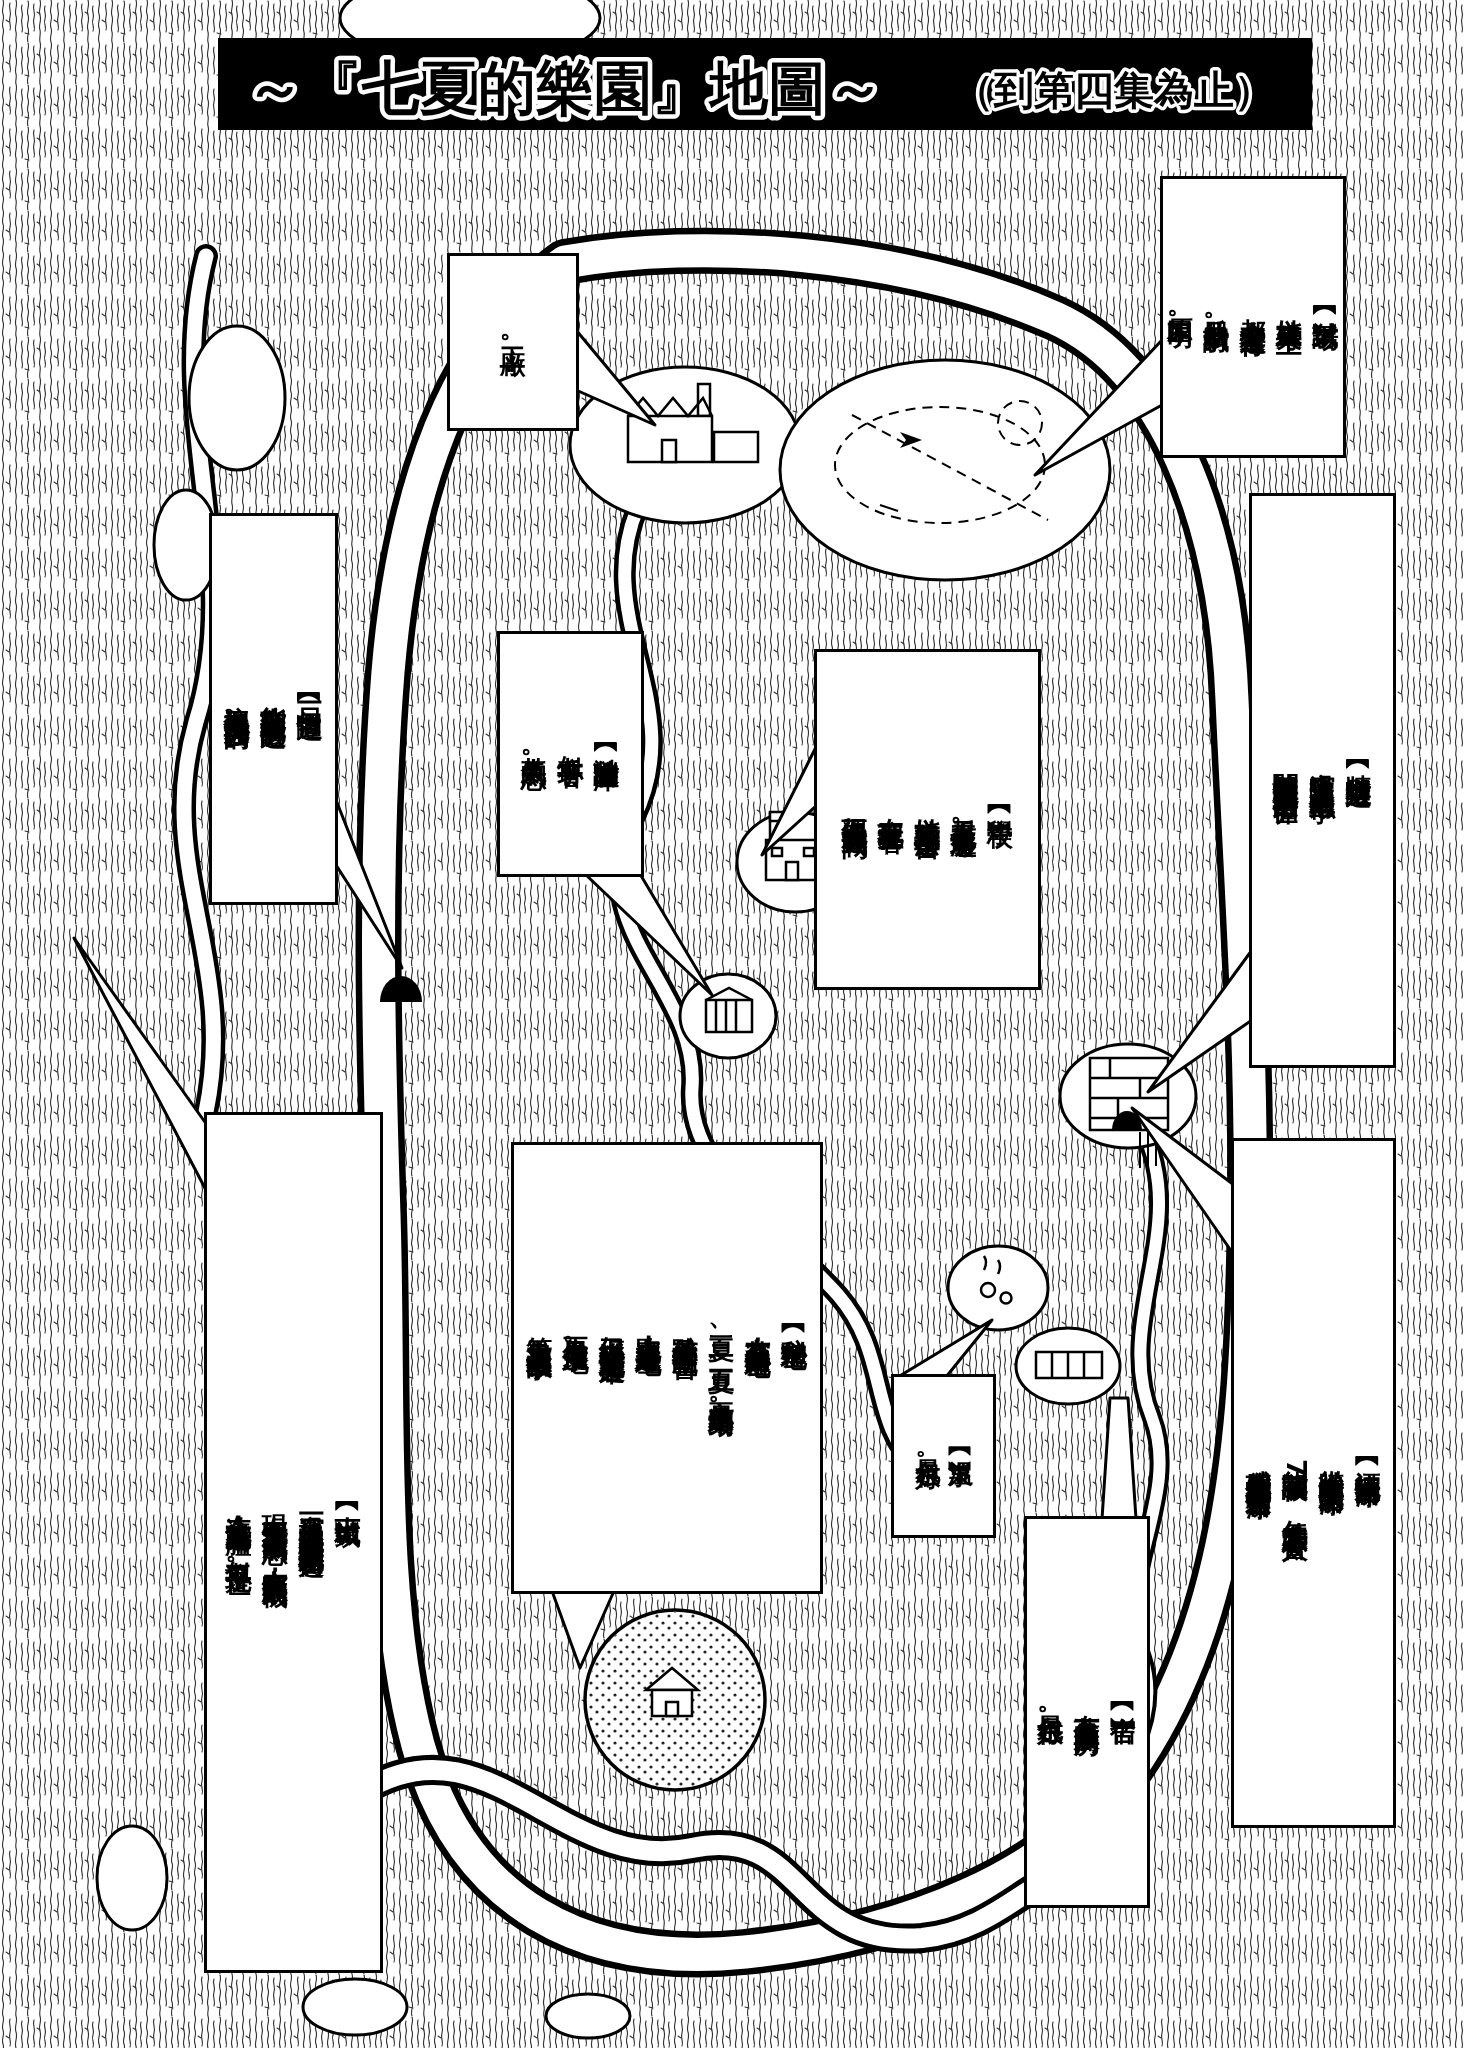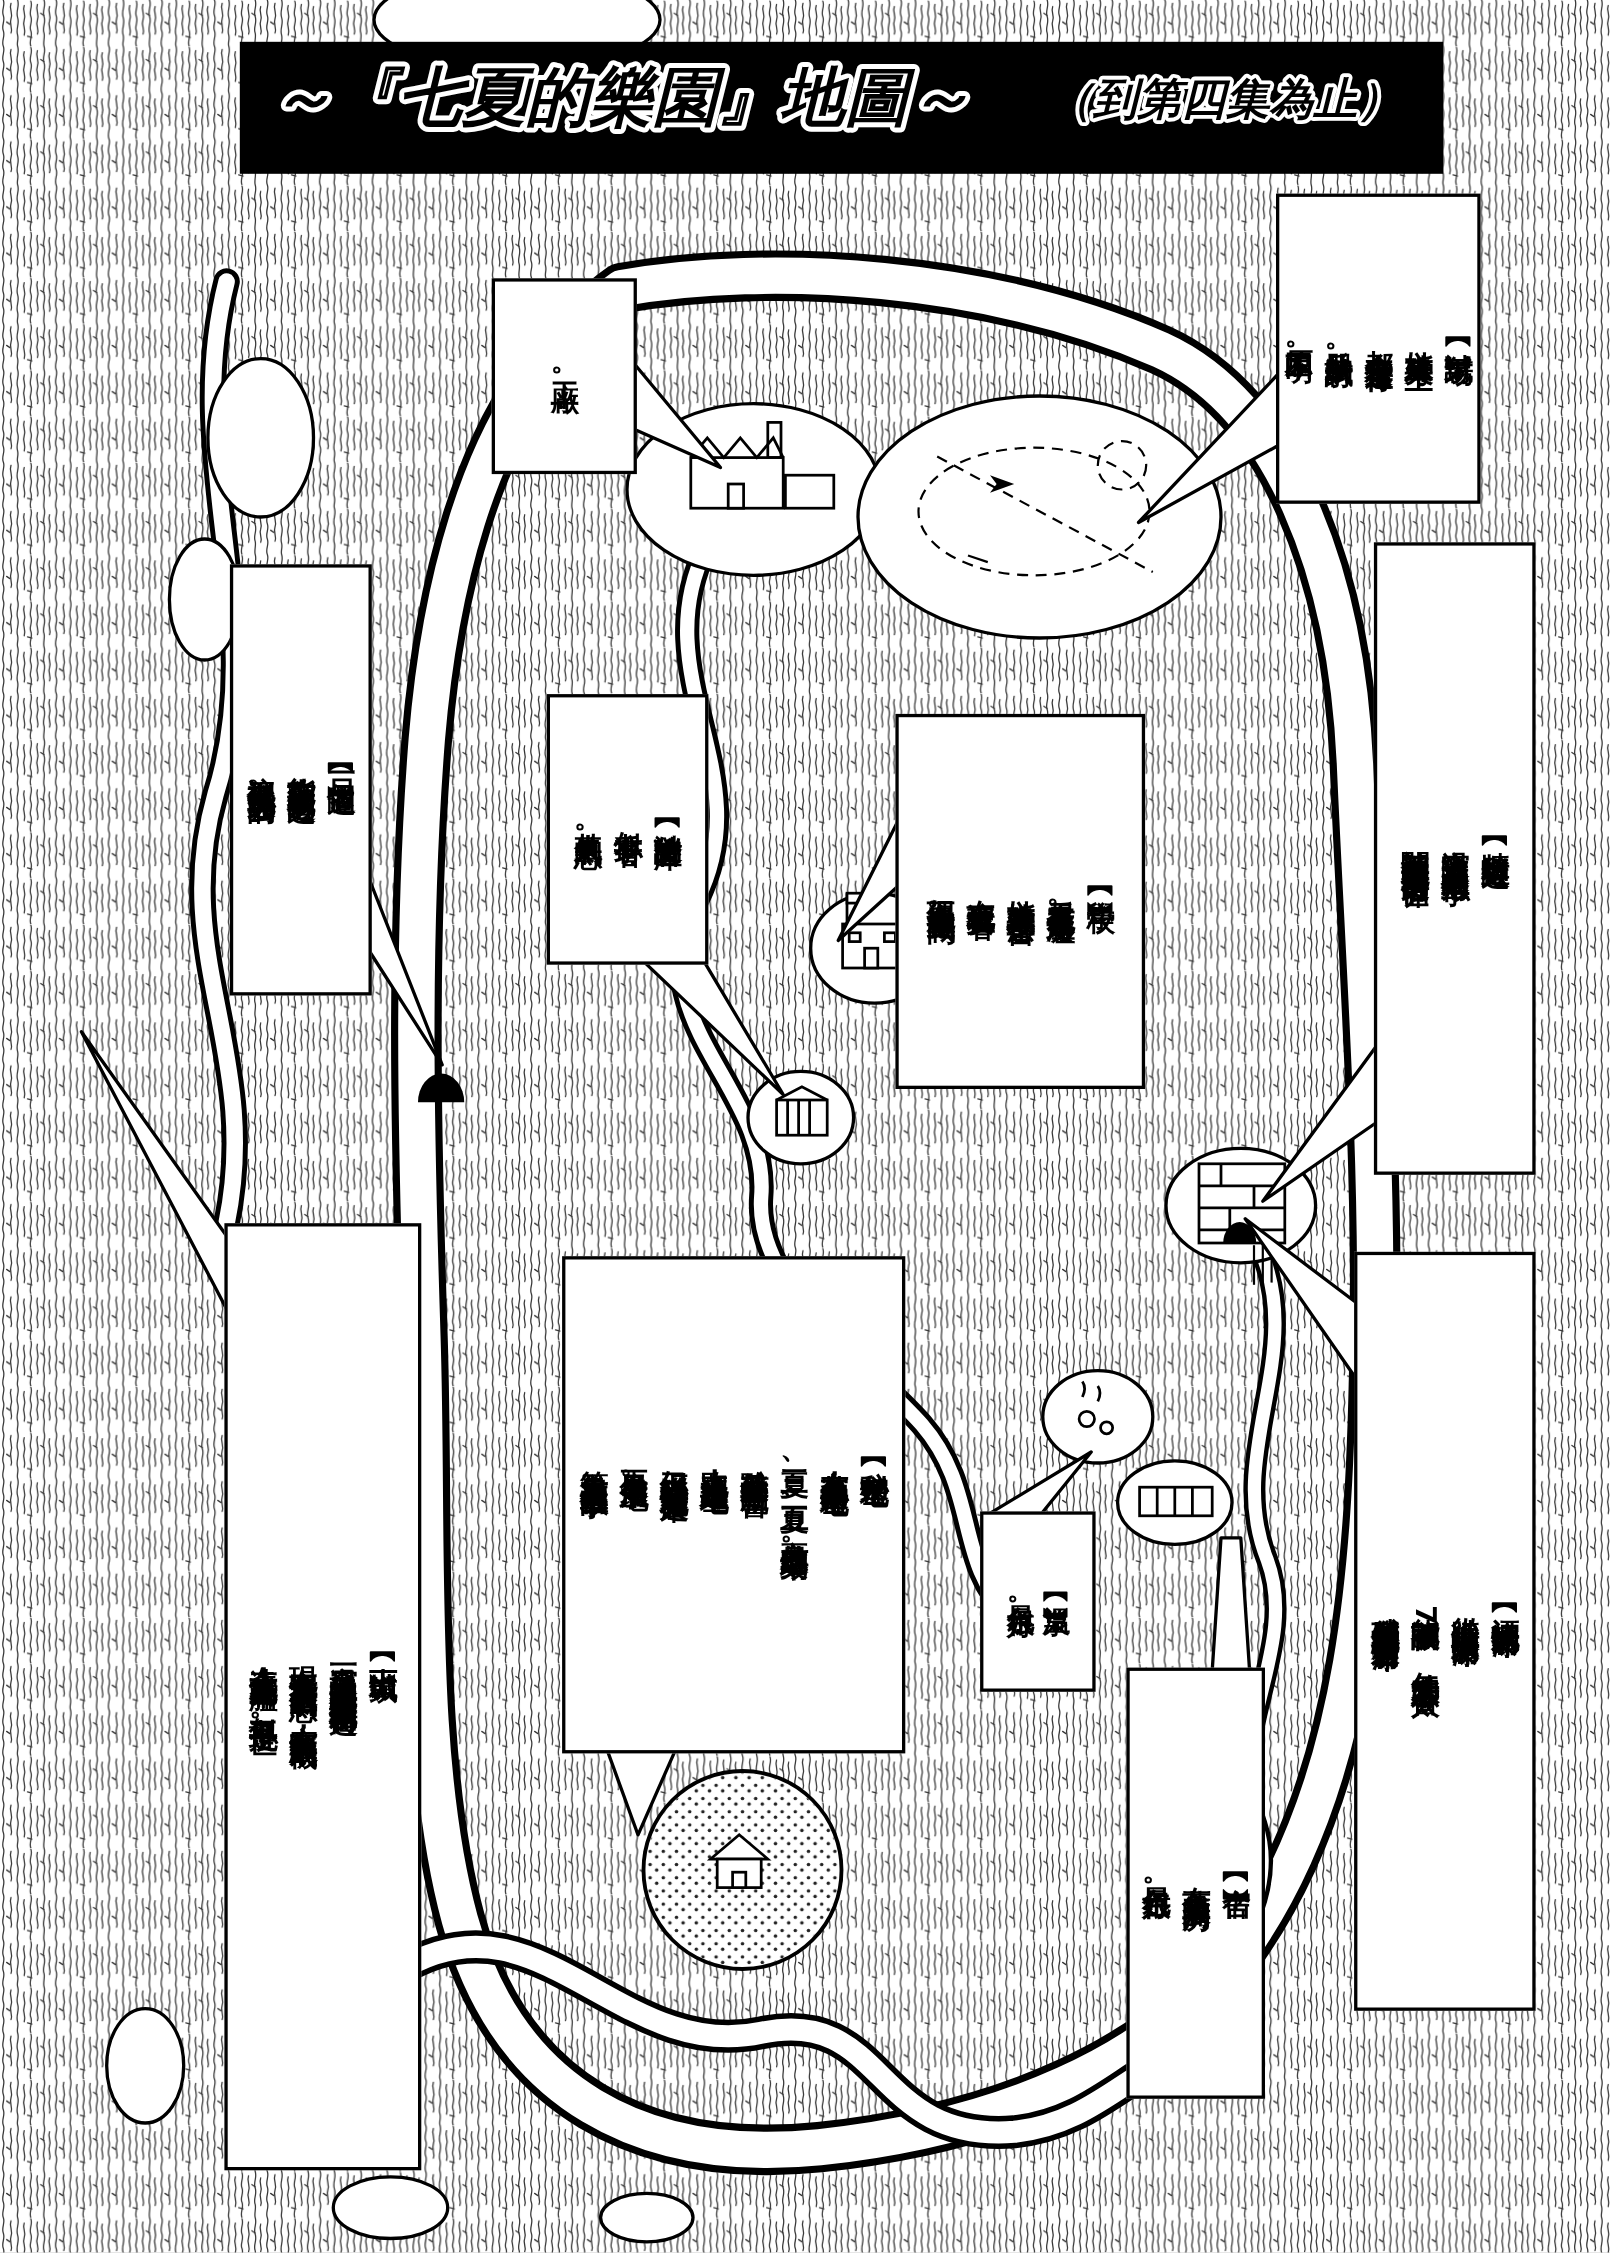--- a/index.html
+++ b/index.html
@@ -4,22 +4,22 @@
 <style>
   html,body{margin:0;padding:0;background:#888;}
   .page{
     position:relative;width:1464px;height:2048px;overflow:hidden;
     background:#fff;font-family:"DejaVu Sans",sans-serif;
   }
   .map-svg,.tails-svg{position:absolute;left:0;top:0;width:1464px;height:2048px;}
   .map-svg{z-index:1;}
   .tails-svg{z-index:4;}
   .banner{
-    position:absolute;left:218px;top:38px;width:1094px;height:120px;
-    background:#000;z-index:6;font-style:italic;
+    position:absolute;left:218px;top:38px;width:1094px;height:92px;
+    background:#000;z-index:6;
   }
   .callout{
     position:absolute;background:#fff;border:3px solid #000;box-sizing:border-box;
     display:flex;align-items:center;justify-content:center;z-index:5;overflow:hidden;
   }
   .vtext{
     writing-mode:vertical-rl;text-orientation:mixed;white-space:pre-line;
     font-weight:bold;font-size:26px;line-height:1.4;letter-spacing:2px;color:#000;
     max-height:100%;
   }

